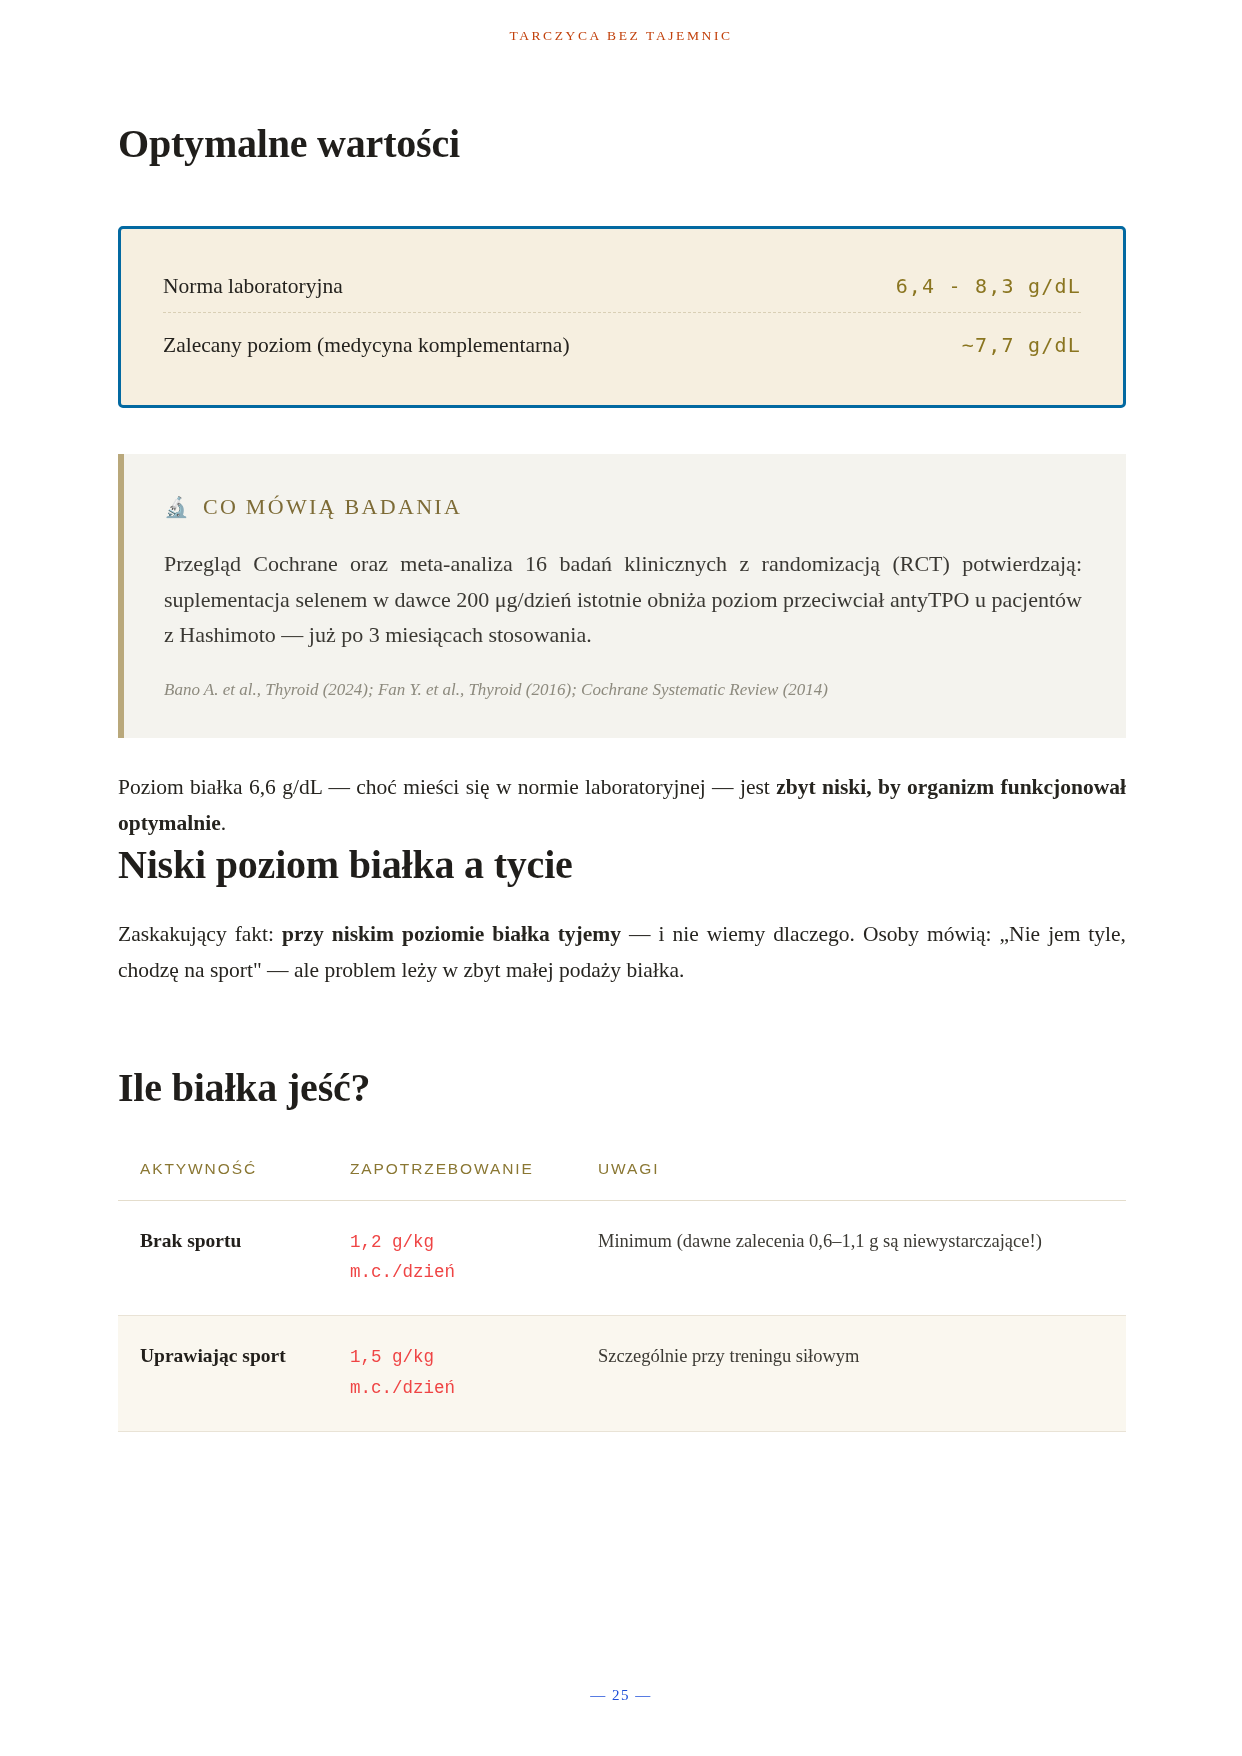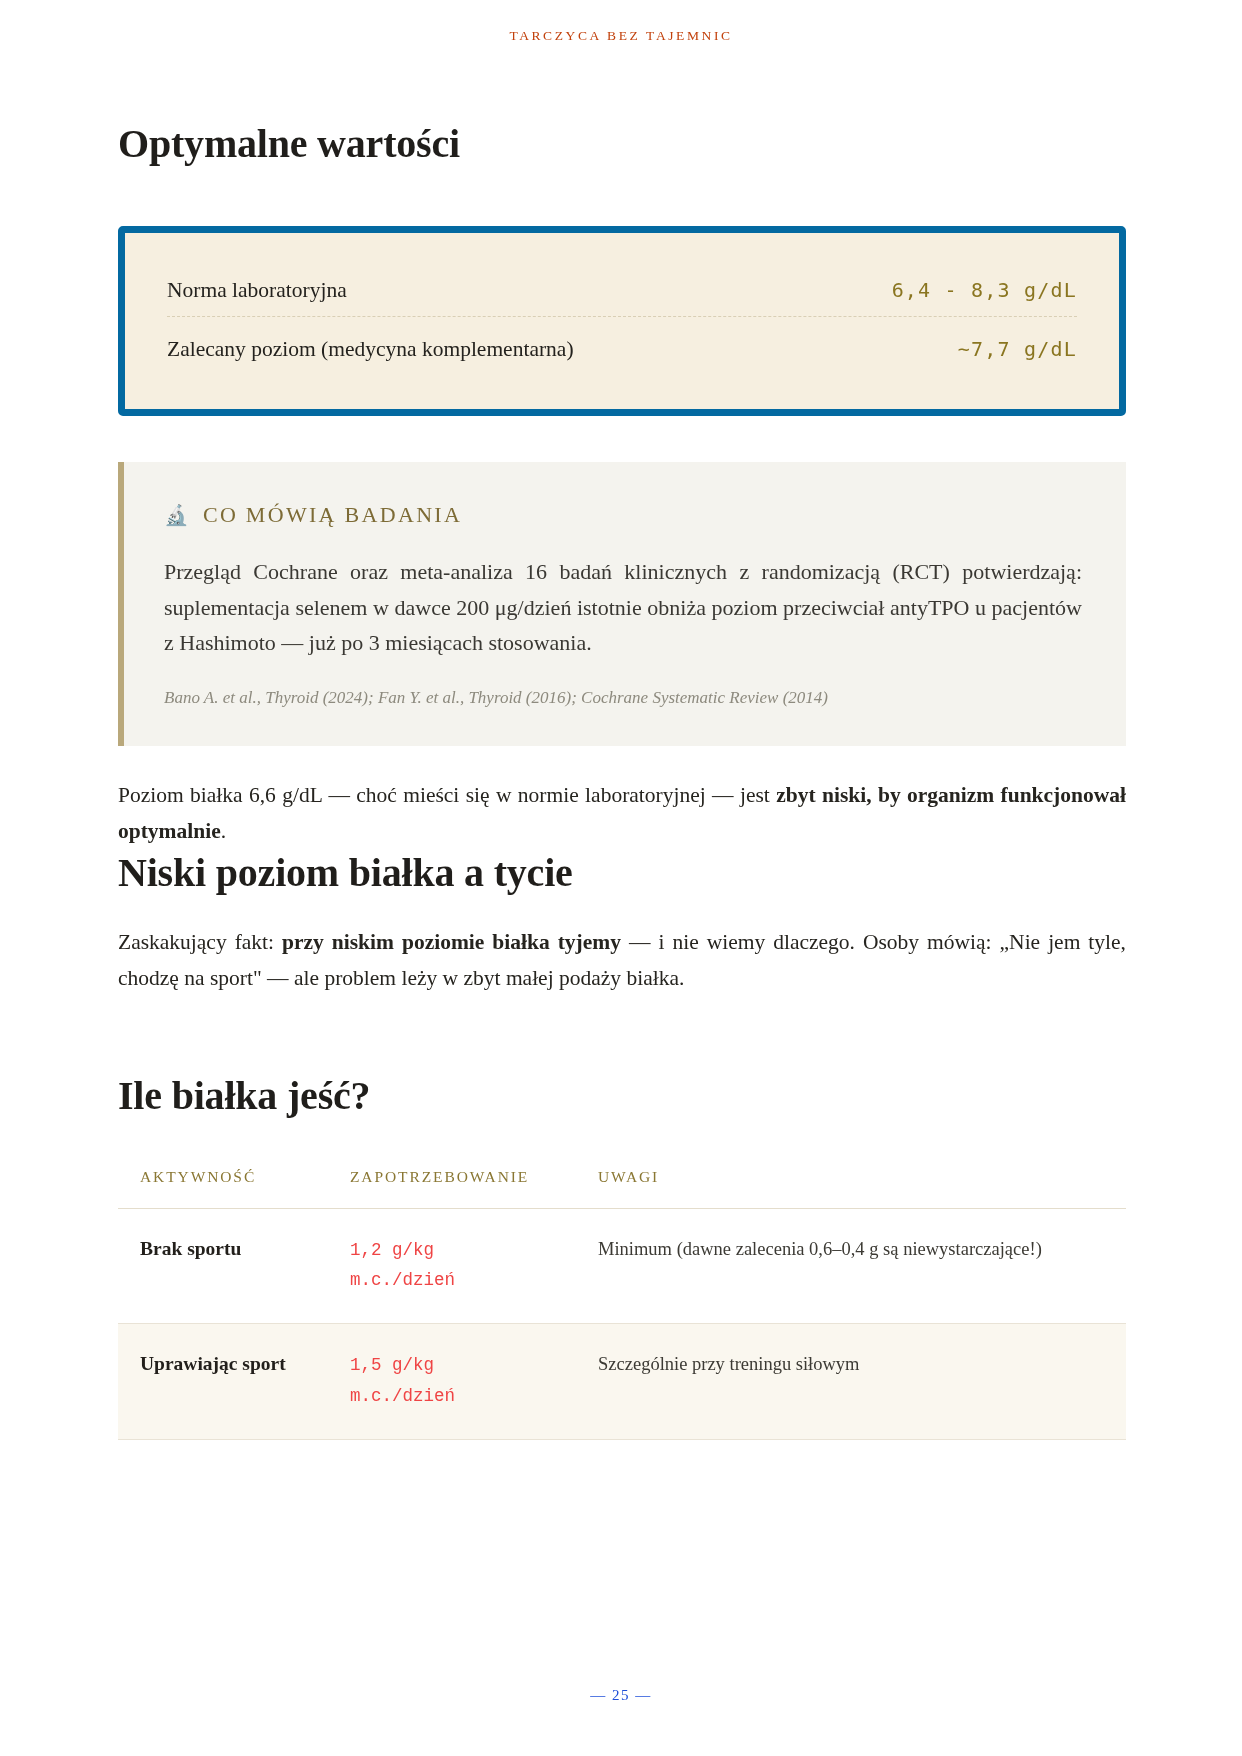--- a/index.html
+++ b/index.html
@@ -49,21 +49,21 @@
     font-weight: 700;
     letter-spacing: -0.2px;
     color: #201e1b;
     line-height: 1.2;
   }
 
   
   .values-box {
     margin-top: 58px;
     background: #f6efe0;
-    border: 7px solid #0369a1;
+    border: 3px solid #0369a1;
     border-radius: 5px;
     padding: 36px 42px 34px 42px;
   }
 
   .value-row {
     display: flex;
     align-items: baseline;
     justify-content: space-between;
     padding: 9px 0 13px 0;
   }
@@ -150,21 +150,21 @@
 
   
   .req-table {
     margin-top: 48px;
     width: 100%;
     border-collapse: collapse;
   }
 
   .req-table th {
     text-align: left;
-    font-family: Liberation Serif, serif;
+    font-family: Liberation Sans, sans-serif;
     font-weight: 400;
     font-size: 15.5px;
     letter-spacing: 1.9px;
     color: #8a7733;
     text-transform: uppercase;
     padding: 0 0 22px 0;
     border-bottom: 1px solid #e4ddcc;
   }
   .req-table th.c1 { width: 232px; padding-left: 22px; }
   .req-table th.c2 { width: 248px; }
@@ -261,21 +261,21 @@
           <th class="c1">AKTYWNOŚĆ</th>
           <th class="c2">ZAPOTRZEBOWANIE</th>
           <th class="c3">UWAGI</th>
         </tr>
       </thead>
       <tbody>
         <tr>
           <td class="cell-activity">Brak sportu</td>
           <td class="cell-amount" style="white-space: pre-line;">1,2 g/kg
 m.c./dzień</td>
-          <td class="cell-note">Minimum (dawne zalecenia 0,6–0,4 g są niewystarczające!)</td>
+          <td class="cell-note">Minimum (dawne zalecenia 0,6–1,1 g są niewystarczające!)</td>
         </tr>
         <tr class="row-alt">
           <td class="cell-activity">Uprawiając sport</td>
           <td class="cell-amount" style="white-space: pre-line;">1,5 g/kg
 m.c./dzień</td>
           <td class="cell-note">Szczególnie przy treningu siłowym</td>
         </tr>
       </tbody>
     </table>
 

